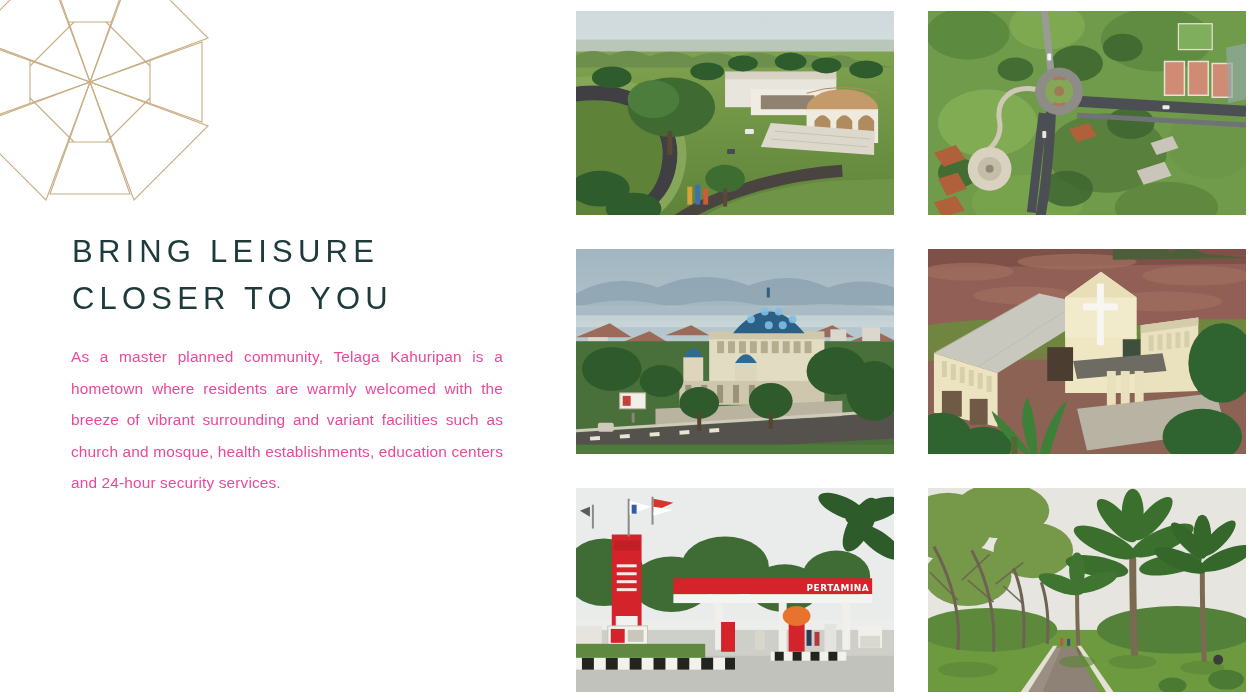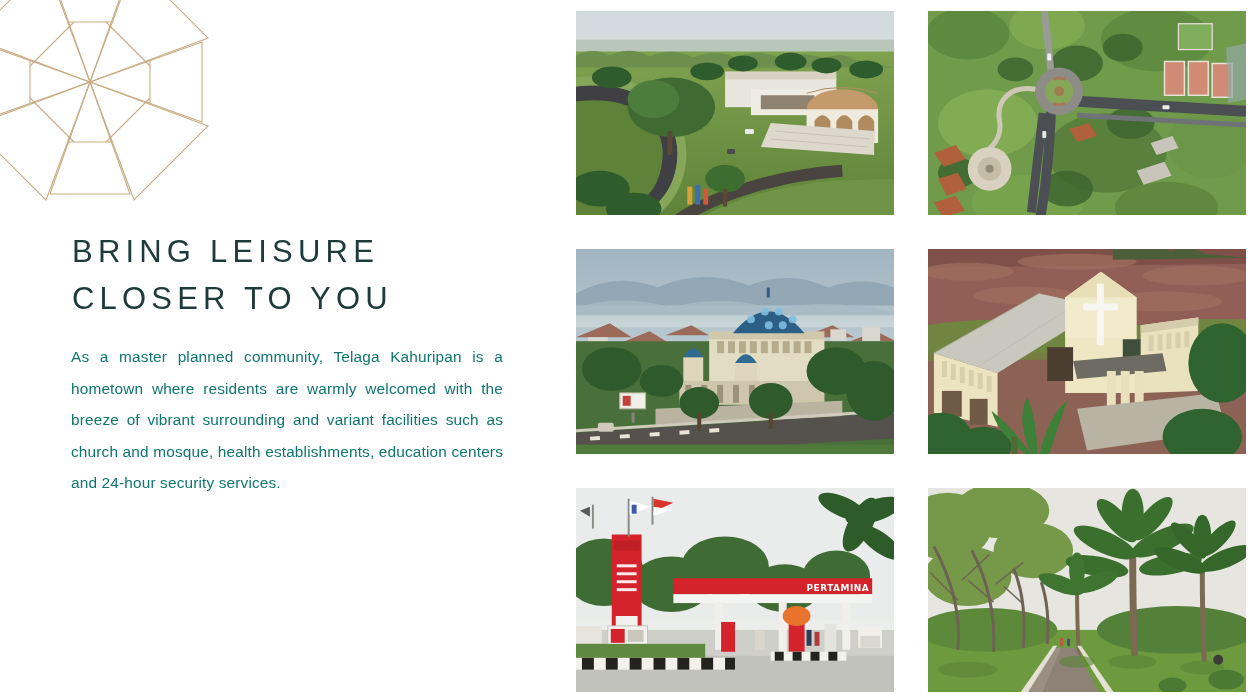--- a/index.html
+++ b/index.html
@@ -21,21 +21,21 @@
   .headline {
     position: absolute; left: 72px; top: 228px; width: 460px;
     color: #1d3b3a;
     font-size: 31px; line-height: 47px;
     letter-spacing: 5.2px; font-weight: 400;
     white-space: pre-line;
   }
 
   .body-copy { position: absolute; left: 71px; top: 341px; width: 432px; }
   .para {
-    color: #0f766e;
+    color: #ec4899;
     font-size: 15.4px; line-height: 31.5px;
     text-align: justify; text-justify: inter-word;
     letter-spacing: .15px;
   }
   .para + .para { margin-top: 27px; }
 
   
   .photo-grid {
     position: absolute; left: 576px; top: 11px;
     width: 670px; height: 681px;

